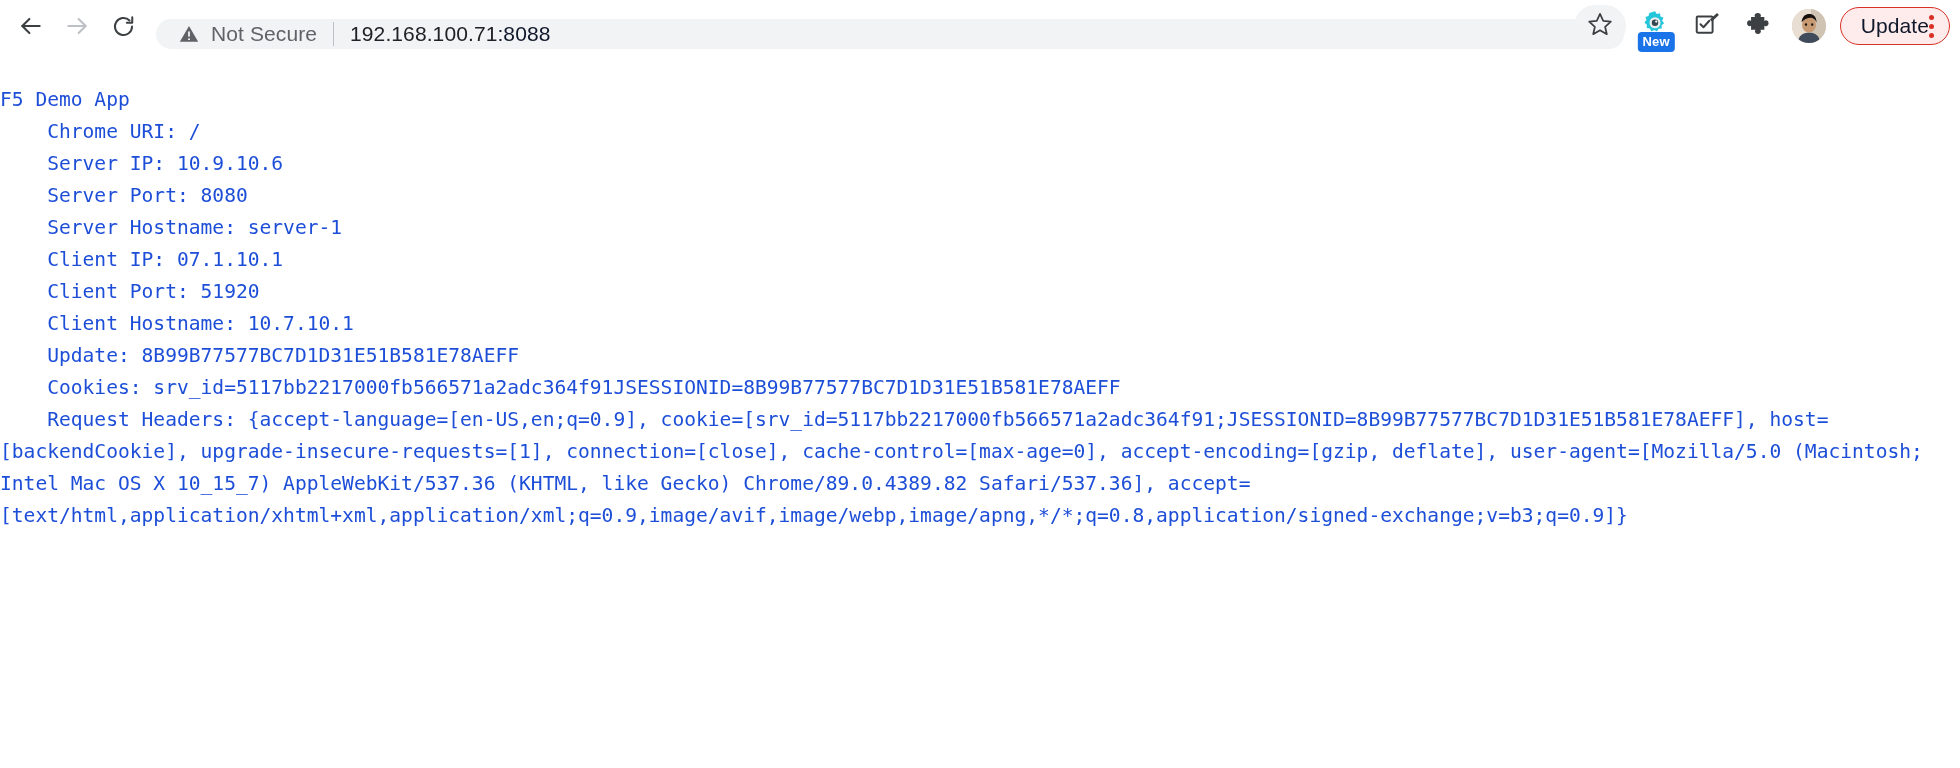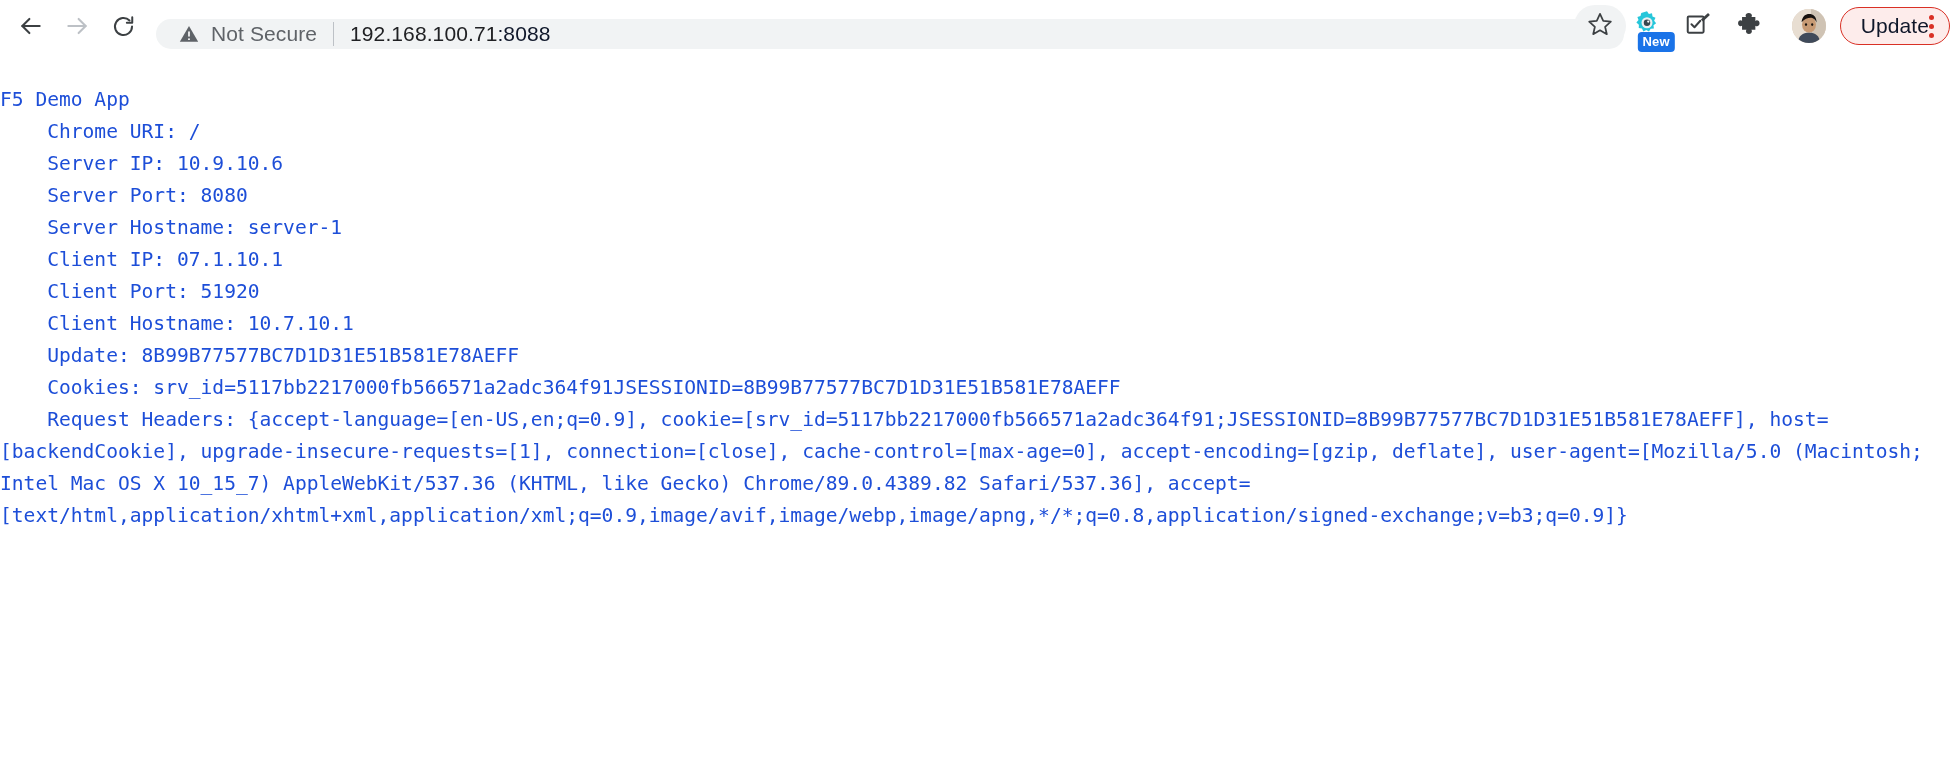--- a/index.html
+++ b/index.html
@@ -82,20 +82,21 @@
     flex: 0 0 auto;
     position: relative;
     z-index: 2;
   }
 
   .tb-action {
     width: 46px;
     height: 46px;
     display: flex;
     align-items: center;
+    justify-content: center;
     flex: 0 0 auto;
     position: relative;
     margin-left: 6px;
   }
   .ext-new-badge {
     position: absolute;
     bottom: -3px;
     left: 50%;
     transform: translateX(-46%);
     background: #1a73e8;

